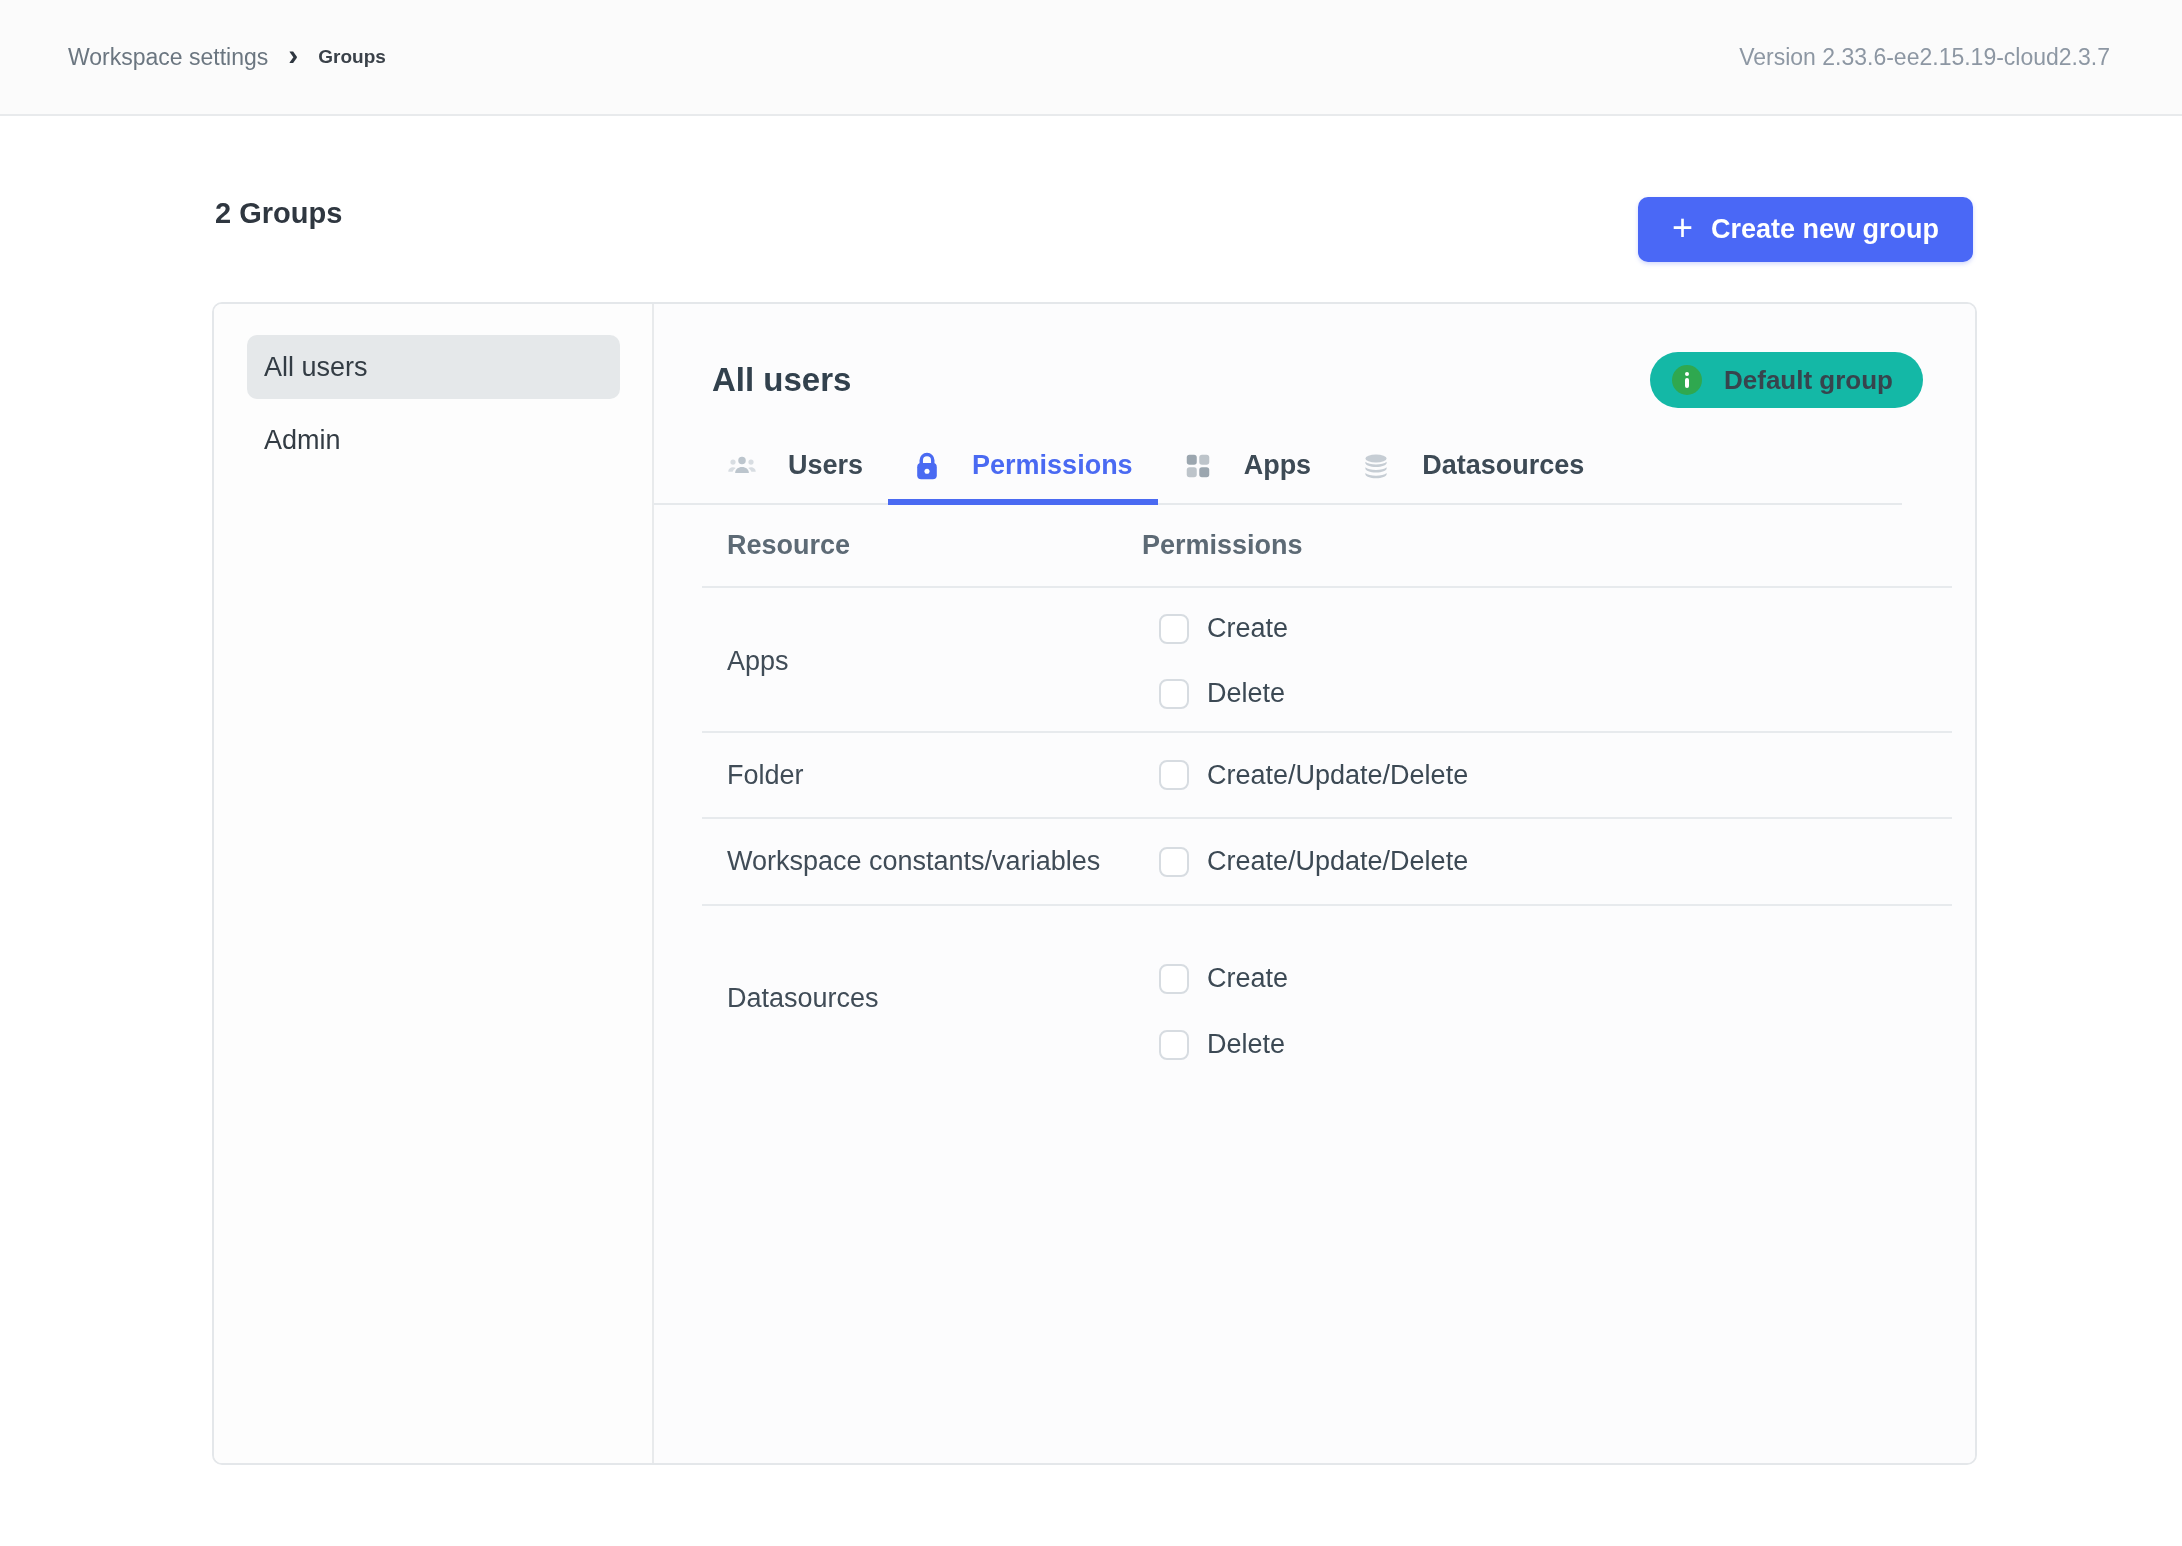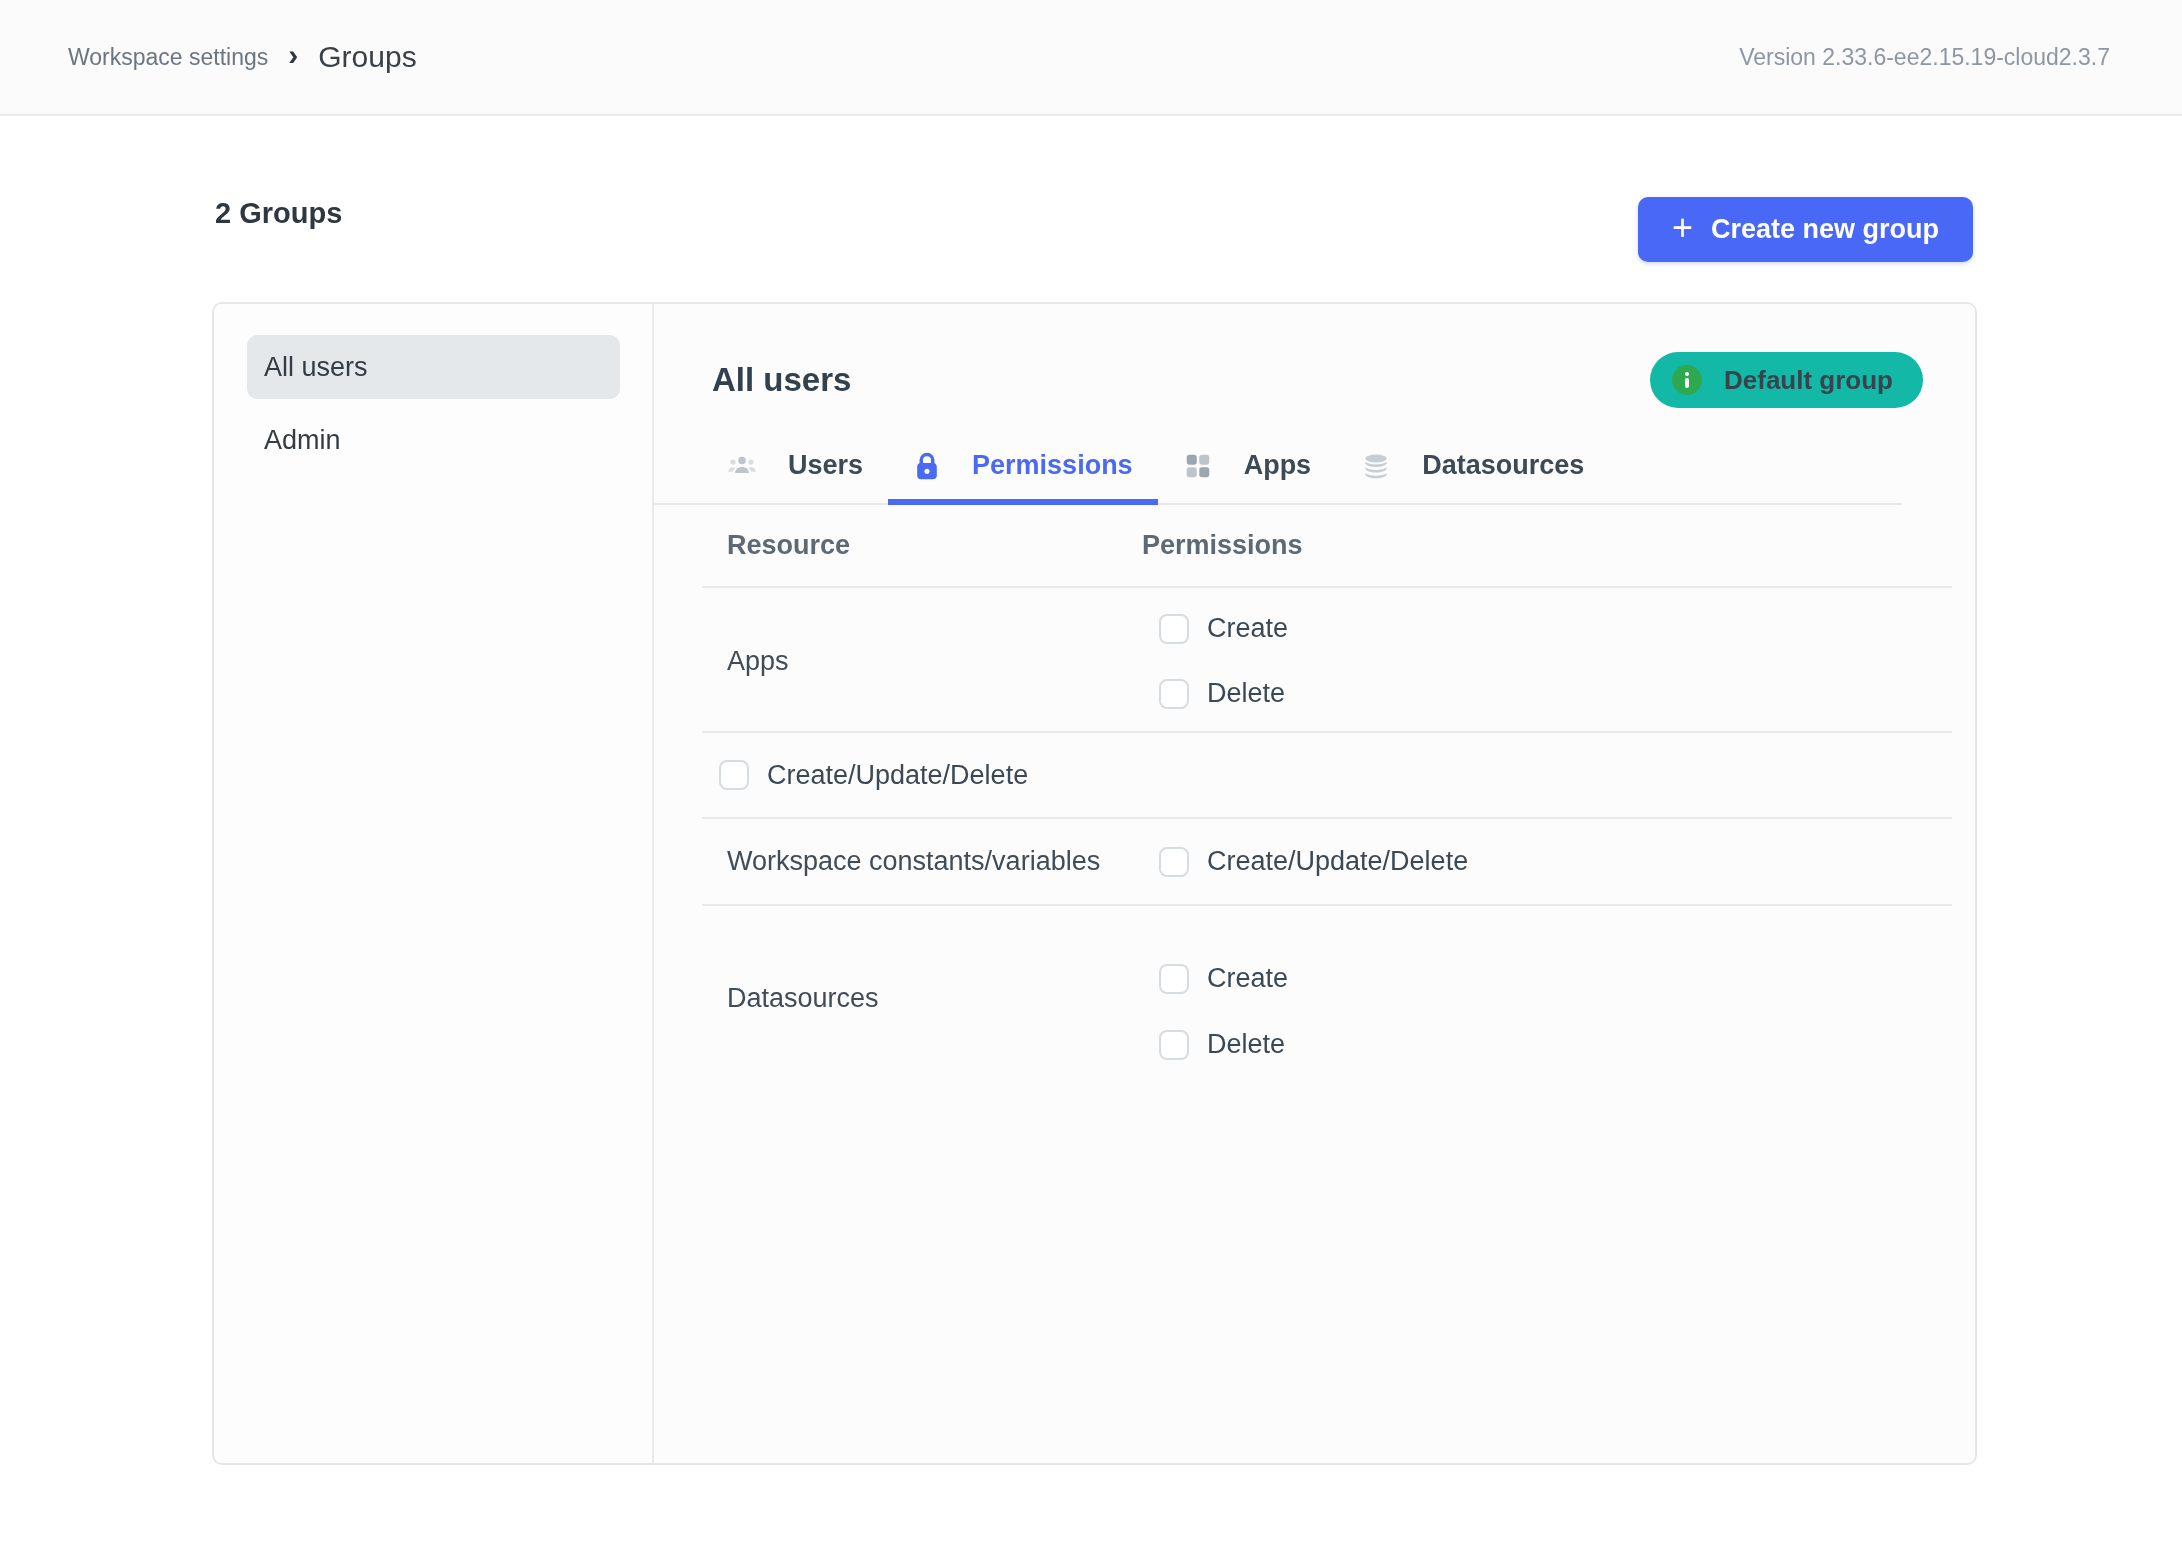--- a/index.html
+++ b/index.html
@@ -4,21 +4,21 @@
 <style>
   * { margin:0; padding:0; box-sizing:border-box; }
   html,body { width:2182px; height:1546px; background:#ffffff; font-family:"Liberation Sans", sans-serif; color:#3c4752; }
   .page { position:relative; width:2182px; height:1546px; overflow:hidden; background:#ffffff; }
 
   
   .topbar { height:116px; background:#fbfbfb; border-bottom:2px solid #e8eaec; display:flex; align-items:center; justify-content:space-between; padding:0 72px 0 68px; }
   .breadcrumb { display:flex; align-items:center; gap:20px; }
   .crumb-parent { font-size:23px; color:#6b7680; }
   .crumb-chevron { font-size:30px; color:#2f3740; font-weight:700; line-height:1; transform:translateY(-2px); }
-  .crumb-current { font-size:30px; color:#3a4149; font-weight:400; }
+  .crumb-current { font-size:19px; color:#3a4149; font-weight:700; }
   .version { font-size:23px; color:#8d97a3; }
 
   
   .header-row { margin-top:81px; padding:0 209px 0 215px; display:flex; align-items:flex-start; justify-content:space-between; height:65px; }
   .groups-count { font-size:29px; font-weight:700; color:#2f3740; }
   .create-btn { display:flex; align-items:center; gap:18px; background:#4a68f6; color:#ffffff; border:none; border-radius:10px; height:65px; padding:0 34px; font-family:"Liberation Sans", sans-serif; font-size:27px; font-weight:700; cursor:pointer; box-shadow:0 2px 4px rgba(74,104,246,.25); }
   .plus-glyph { font-size:36px; font-weight:400; line-height:1; transform:translateY(-2px); }
 
   
   .card { position:absolute; left:212px; top:302px; width:1765px; height:1163px; background:#fefefe; border:2px solid #e4e7ea; border-radius:10px; display:flex; overflow:hidden; }
@@ -177,20 +177,21 @@
               <span class="cb-label">Create</span>
             </div>
             <div class="cb-line">
               <span class="checkbox"></span>
               <span class="cb-label">Delete</span>
             </div>
           </div>
         </div>
 
         <div class="trow row-folder">
+          <span class="row-label">Folder</span>
           <div class="perm-cell" style="padding-top:0;padding-bottom:0;">
             <div class="cb-line">
               <span class="checkbox"></span>
               <span class="cb-label">Create/Update/Delete</span>
             </div>
           </div>
         </div>
 
         <div class="trow row-workspace">
           <span class="row-label">Workspace constants/variables</span>

